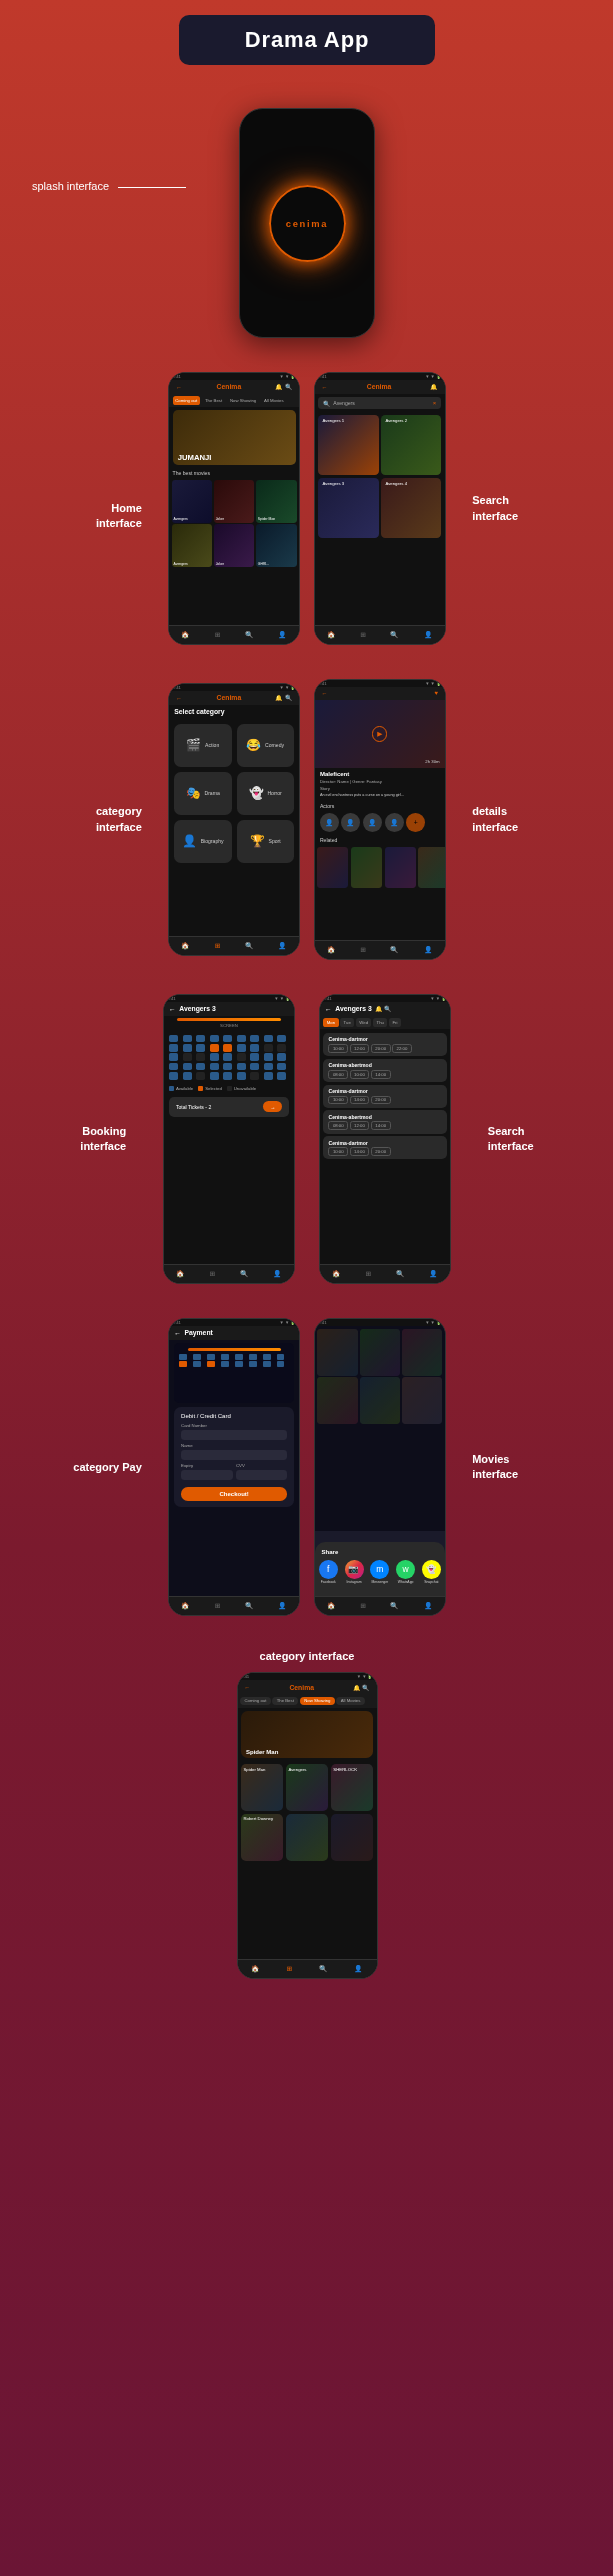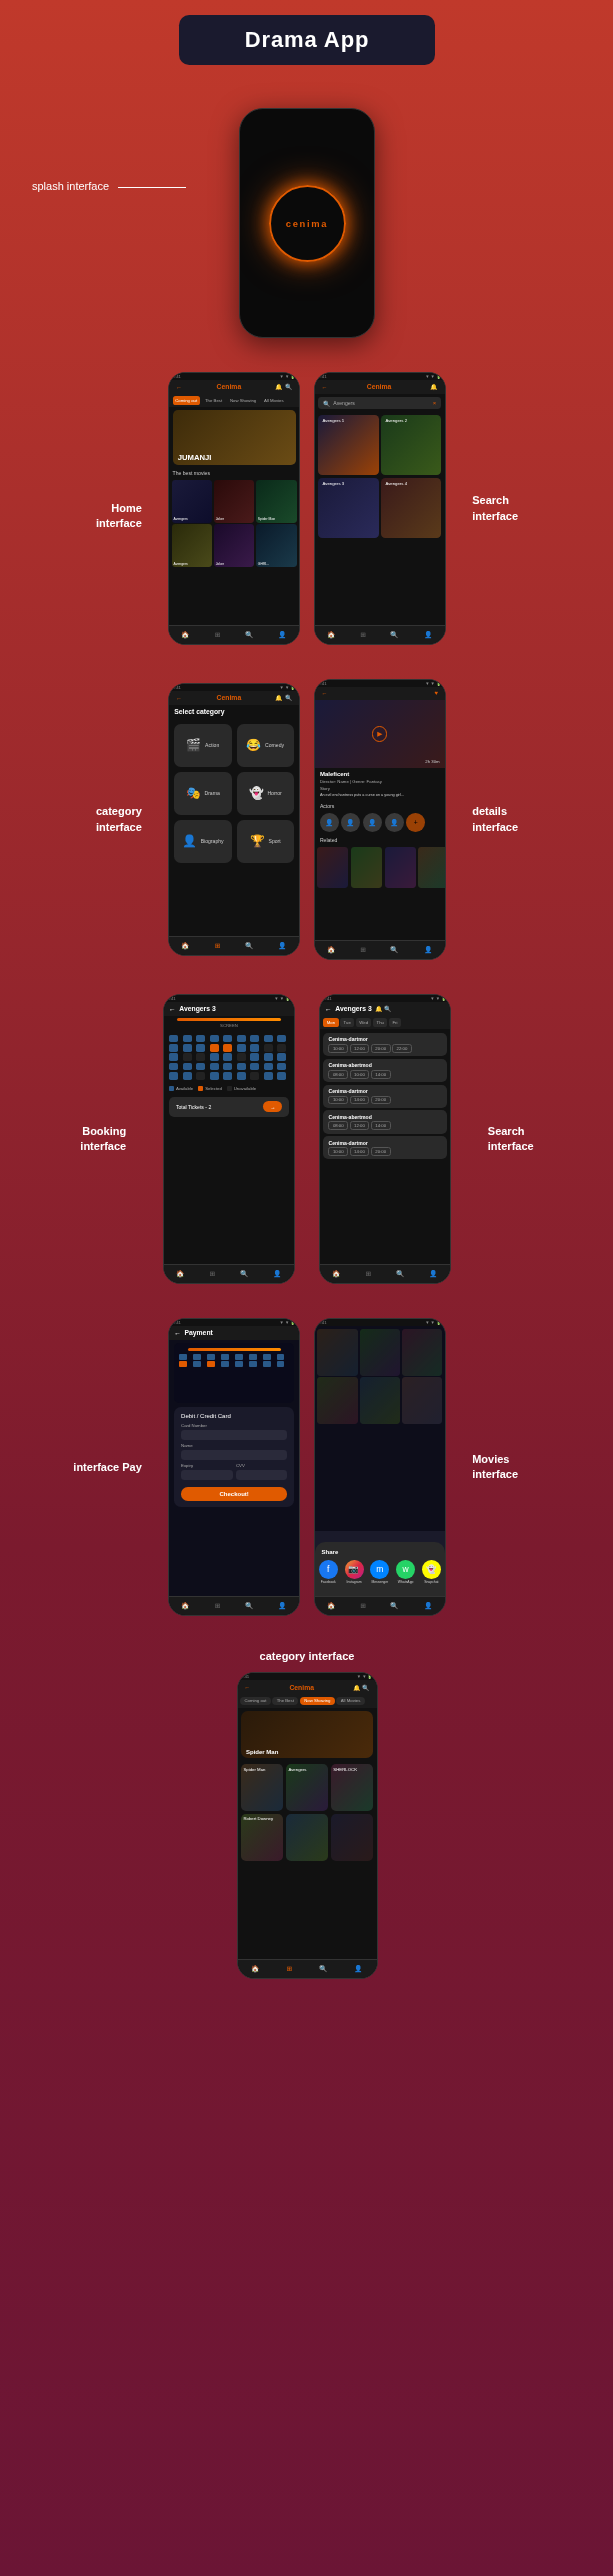--- a/index.html
+++ b/index.html
@@ -934,21 +934,21 @@
     <div class="label-right">
       <span>Search interface</span>
     </div>
   </div>
 </div>
 
 <div class="section-row" style="margin-top: 34px; align-items: center;">
   <div style="display:flex; align-items:center; position:relative; gap: 13.6px;">
 
     <div class="label-left">
-      <span>interface Pay</span>
+      <span>category Pay</span>
     </div>
 
     <div class="small-phone" style="position:relative; height:298px; background:#0d0d1a;">
       <div class="status-bar">
         <span class="status-text">9:41</span>
         <span class="status-text">▼ ▼ 🔋</span>
       </div>
       <div class="booking-header">
         <span class="back-btn">←</span>
         <span class="booking-title">Payment</span>

